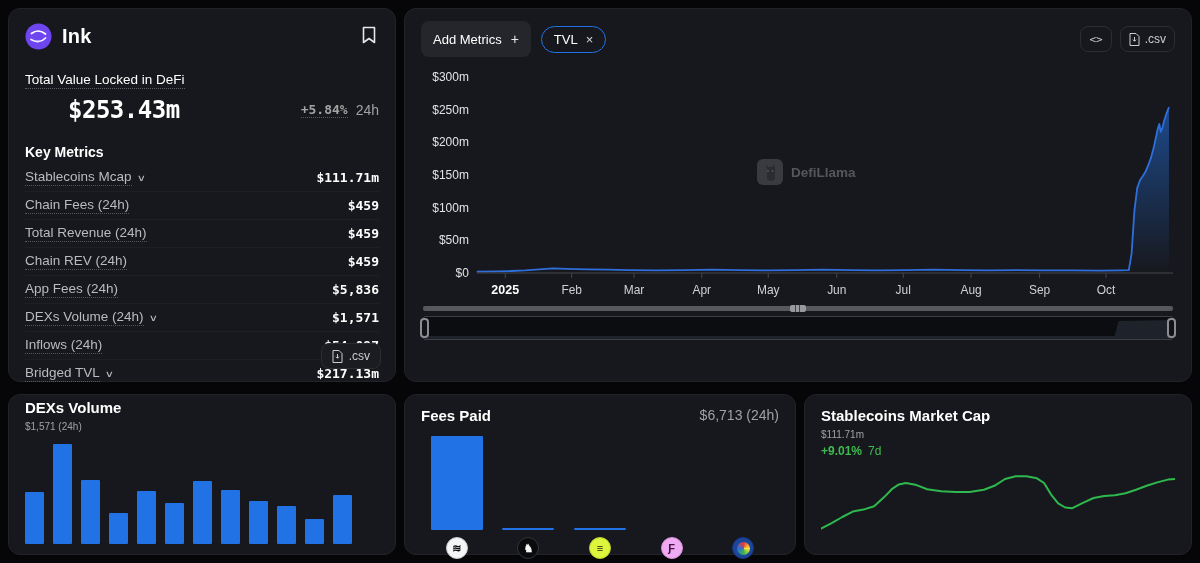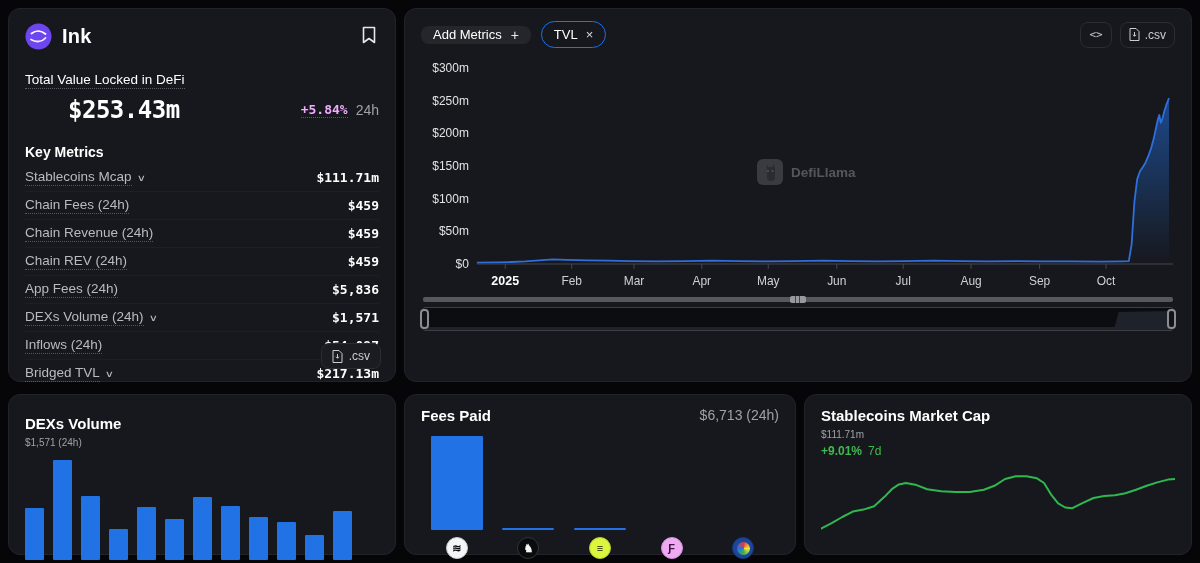--- a/index.html
+++ b/index.html
@@ -13,55 +13,55 @@
 
   
   .sidebar { width:388px; padding:14px 16px; position:relative; }
   .side-head { display:flex; align-items:center; gap:10px; margin-bottom:20px; }
   .side-head h1 { font-size:20px; font-weight:bold; letter-spacing:.2px; }
   .bookmark-btn { margin-left:auto; background:none; border:none; cursor:pointer; padding:2px; }
   .tvl-label { display:inline-block; font-size:13.5px; color:#ffffff; border-bottom:1px dotted #5c5e64; padding-bottom:1px; margin-bottom:7px; }
   .tvl-row { display:flex; align-items:center; justify-content:space-between;margin-left:43px; }
   .tvl-value { font-family:"DejaVu Sans Mono", monospace; font-weight:bold; font-size:24px; letter-spacing:-0.5px; }
   .tvl-chg-wrap { display:flex; align-items:center; gap:8px; font-size:14px; }
-  .tvl-chg { color:#f0abfc; font-family:"DejaVu Sans Mono", monospace; font-weight:bold; font-size:13px; border-bottom:1px dotted #2c7a3c; }
+  .tvl-chg { color:#a3a3a3; font-family:"DejaVu Sans Mono", monospace; font-weight:bold; font-size:13px; border-bottom:1px dotted #2c7a3c; }
   .tvl-per { color:#9fa1a6; }
   .km-title { font-size:14px; font-weight:bold; margin:20px 0 4px; }
   .metric-row { display:flex; align-items:center; justify-content:space-between; padding:5px 0; border-bottom:1px solid #1e1f25; }
   .metric-row:last-child { border-bottom:none; }
   .metric-left { display:flex; align-items:center; gap:6px; }
   .metric-label { font-size:13.5px; color:#b9bbc0; border-bottom:1px dotted #55575d; padding-bottom:1px; cursor:pointer; }
   .chev { font-size:9px; color:#b9bbc0; transform:scaleX(1.4); display:inline-block; }
   .metric-value { font-family:"DejaVu Sans Mono", monospace; font-weight:bold; font-size:13px; color:#fff; }
   .csv-row { position:absolute; right:14px; bottom:12px; }
   .btn { display:inline-flex; align-items:center; gap:6px; background:#1b1c21; border:1px solid #2c2d33; border-radius:8px; color:#cbcdd2; font-size:12px; padding:5px 10px; cursor:pointer; font-family:"Liberation Sans", sans-serif; }
 
   
   .chartpanel { flex:1; padding:12px 16px 10px; position:relative; display:flex; flex-direction:column; }
   .chart-head { display:flex; align-items:center; gap:10px; margin-bottom:8px; }
-  .addmetrics { display:inline-flex; align-items:center; gap:9px; background:#24262c; border:none; border-radius:8px; color:#fff; font-size:13px; padding:1px 12px; cursor:pointer; font-family:"Liberation Sans", sans-serif; }
+  .addmetrics { display:inline-flex; align-items:center; gap:9px; background:#24262c; border:none; border-radius:8px; color:#fff; font-size:13px; padding:10px 12px; cursor:pointer; font-family:"Liberation Sans", sans-serif; }
   .addmetrics .plus { font-size:14px; color:#e8e9eb; }
   .pill { display:inline-flex; align-items:center; gap:8px; background:transparent; border:1px solid #2172e5; border-radius:18px; color:#fff; font-size:13px; padding:5px 12px; cursor:pointer; font-family:"Liberation Sans", sans-serif; }
   .pill .x { color:#d7d8db; font-size:13px; cursor:pointer; }
   .head-right { margin-left:auto; display:flex; gap:8px; }
   .iconbtn { display:inline-flex; align-items:center; gap:5px; background:#17181d; border:1px solid #2c2d33; border-radius:8px; color:#cbcdd2; font-size:11px; padding:5px 8px; cursor:pointer; font-family:"DejaVu Sans Mono", monospace; }
   #tvl-svg { width:100%; height:238px; display:block; }
   .watermark { position:absolute; left:352px; top:150px; display:flex; align-items:center; gap:8px; pointer-events:none; }
   .watermark span { color:#55565c; font-weight:bold; font-size:13.5px; }
   .scrollbar { position:relative; height:7px; margin:2px 2px 0; }
   .scroll-track { position:absolute; top:1px; left:0; right:0; height:5px; background:#56585e; border-radius:2px; }
   .scroll-handle { position:absolute; top:0; left:50%; transform:translateX(-50%); width:16px; height:7px; background:#97999e; border-radius:2px;
     background-image:linear-gradient(90deg, transparent 5px, #44454a 5px, #44454a 6.5px, transparent 6.5px, transparent 9px, #44454a 9px, #44454a 10.5px, transparent 10.5px); cursor:grab; }
   .datazoom { position:relative; height:24px; margin:4px 2px 0; border:1px solid #3c3e44; background:#0c0d10; border-radius:2px; }
   .dz-shadow { position:absolute; inset:0; width:100%; height:100%; }
   .dz-handle { position:absolute; top:50%; transform:translateY(-50%); width:9px; height:20px; border:2px solid #8b8d92; border-radius:4px; background:#121317; cursor:ew-resize; z-index:2; }
   .dz-left { left:-4px; } .dz-right { right:-4px; }
 
   
-  .dexpanel { width:388px; padding:20px 16px; }
+  .dexpanel { width:388px; padding:4px 16px; }
   .feespanel { width:392px; padding:12px 16px; }
   .stablespanel { flex:1; padding:12px 16px; }
   .panel-title { font-size:15px; font-weight:bold; }
   .panel-sub { font-size:10px; color:#9fa1a6; margin-top:5px; }
   .dex-bars { height:100px; margin-top:12px; display:flex; align-items:flex-end; gap:9px; }
   .dex-bar { width:19px; background:#2172e5; border-radius:1px; }
   .fees-head { display:flex; align-items:flex-start; justify-content:space-between; }
   .fees-value { font-size:14px; color:#9fa1a6; }
   .fees-chart { height:96px; margin-top:10px; display:flex; align-items:flex-end; }
   .fee-slot { flex:1; display:flex; justify-content:center; align-items:flex-end; }
@@ -115,21 +115,21 @@
             <span class="metric-value">$111.71m</span>
           </div>
           <div class="metric-row">
             <span class="metric-left">
               <span class="metric-label">Chain Fees (24h)</span>
             </span>
             <span class="metric-value">$459</span>
           </div>
           <div class="metric-row">
             <span class="metric-left">
-              <span class="metric-label">Chain Revenue (24h)</span>
+              <span class="metric-label">Total Revenue (24h)</span>
             </span>
             <span class="metric-value">$459</span>
           </div>
           <div class="metric-row">
             <span class="metric-left">
               <span class="metric-label">Chain REV (24h)</span>
             </span>
             <span class="metric-value">$459</span>
           </div>
           <div class="metric-row">

